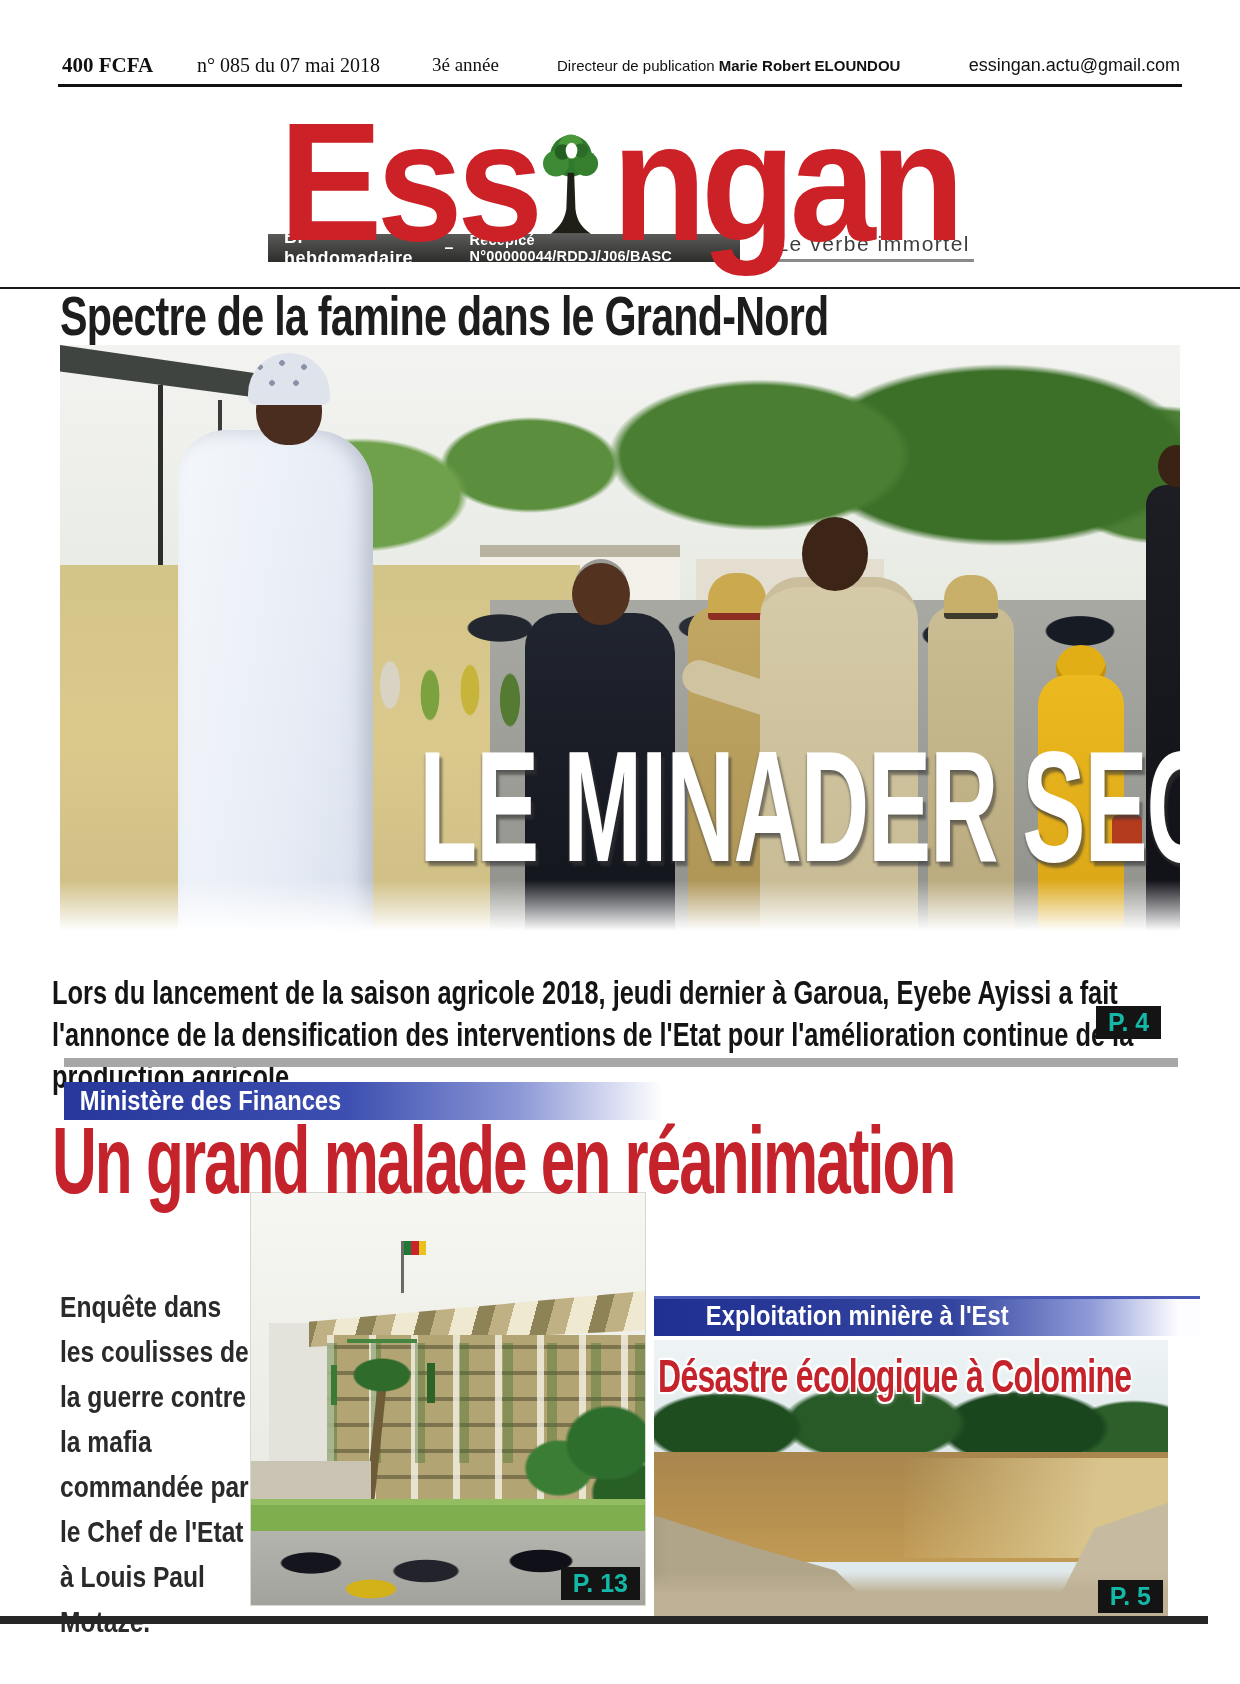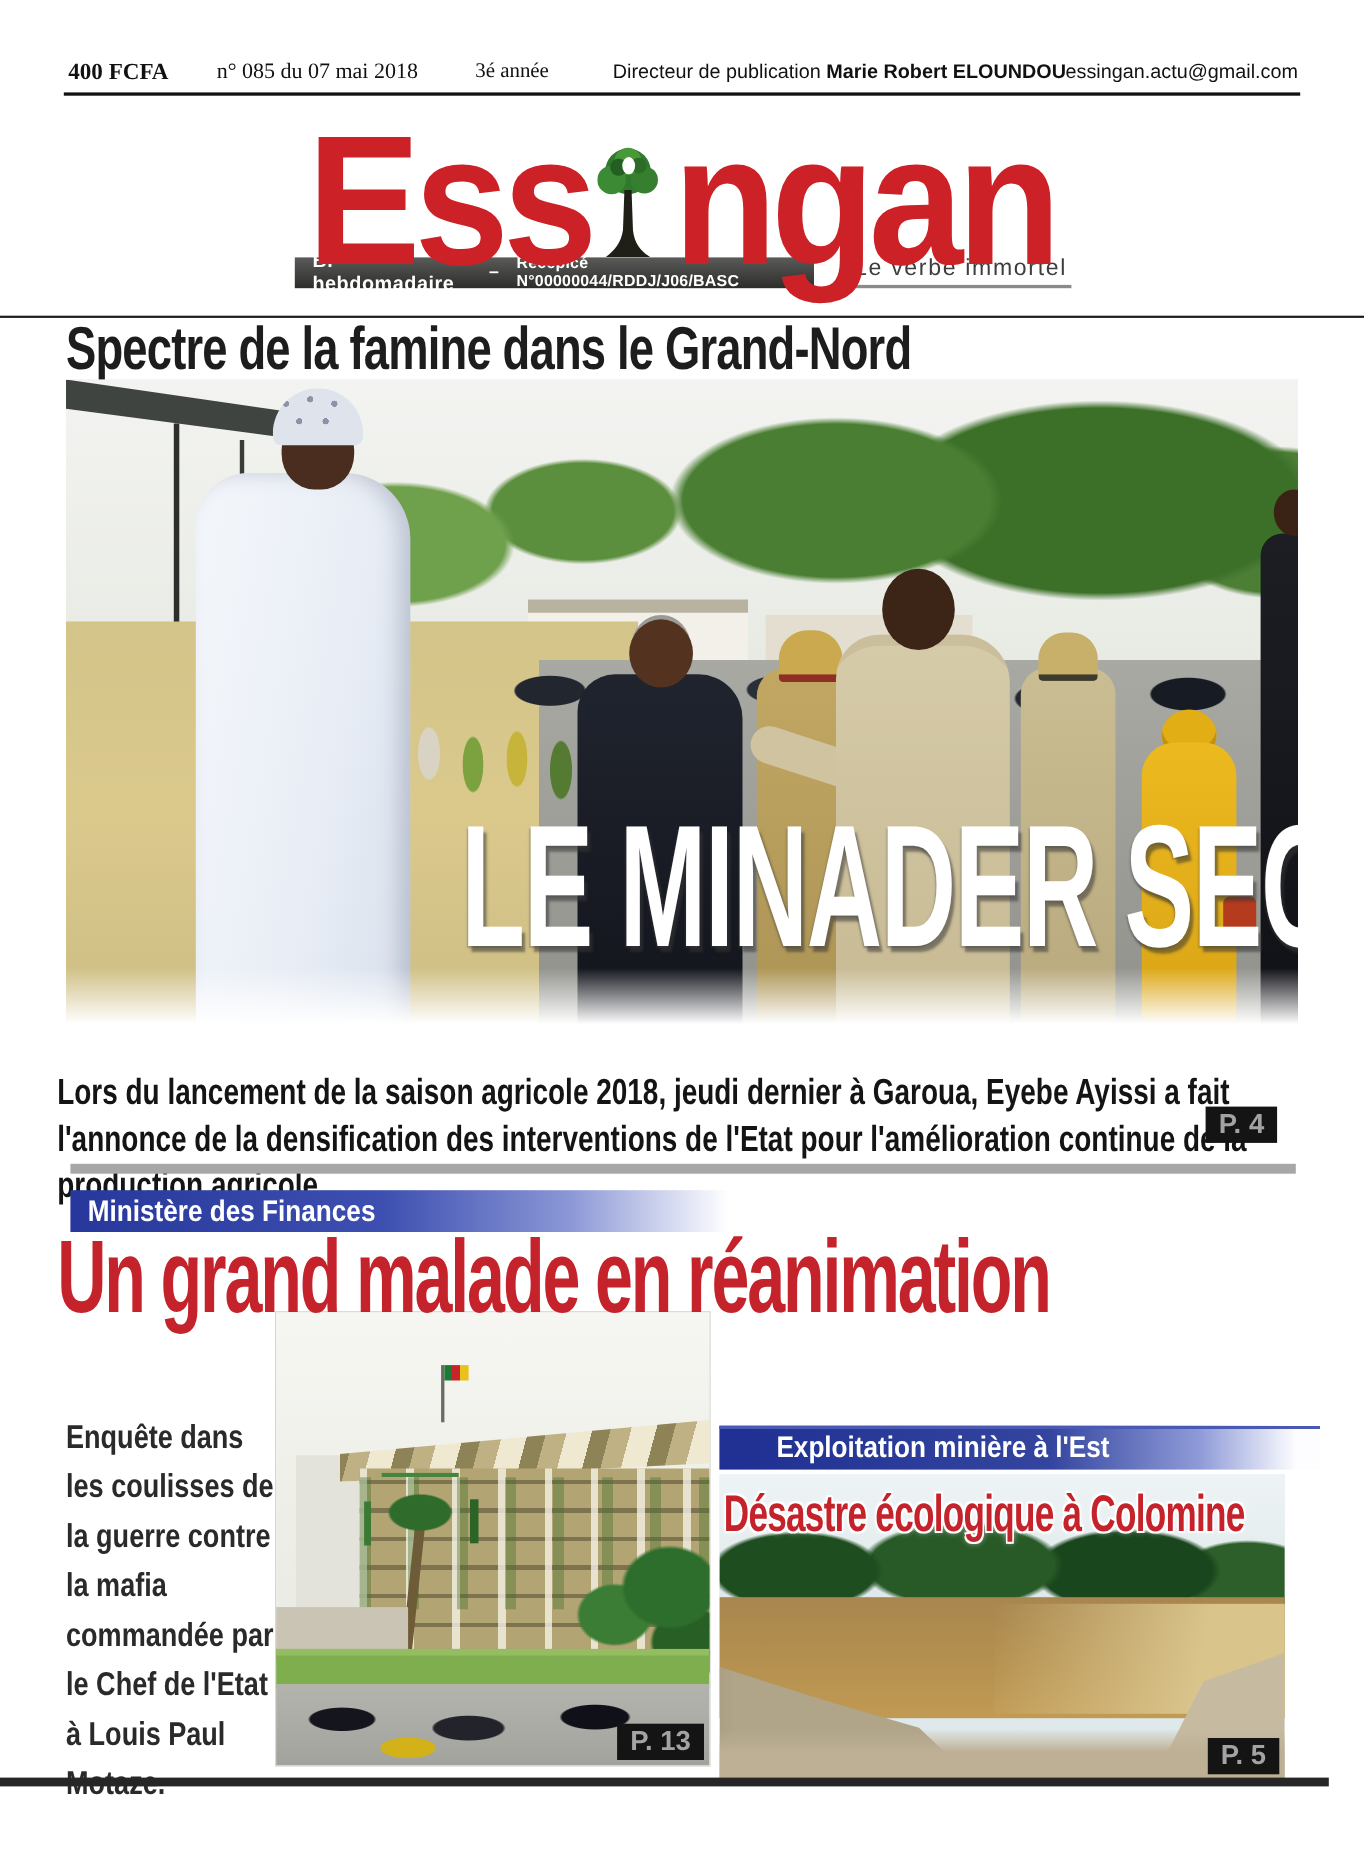--- a/index.html
+++ b/index.html
@@ -5,21 +5,21 @@
   html,body{margin:0;padding:0;background:#ffffff;}
   #page{position:relative;width:1240px;height:1684px;background:#ffffff;overflow:hidden;
         font-family:"Liberation Sans",sans-serif;color:#111;}
 
   
   .topbar{position:absolute;top:50px;left:62px;width:1118px;height:30px;
           display:flex;align-items:center;}
   .topbar .price{font-family:"Liberation Serif",serif;font-weight:700;font-size:21px;width:135px;}
   .topbar .issue{font-family:"Liberation Serif",serif;font-size:20px;width:235px;}
   .topbar .eyear{font-family:"Liberation Serif",serif;font-size:19px;width:125px;}
-  .topbar .pub{font-size:18px;width:375px;white-space:nowrap;}
+  .topbar .pub{font-size:15px;width:375px;white-space:nowrap;}
   .topbar .pub b{font-weight:700;}
   .topbar .mail{font-size:18px;margin-left:auto;}
   .toprule{position:absolute;top:84px;left:58px;width:1124px;height:3px;background:#111;}
 
   
   .masthead{position:absolute;top:90px;left:268px;width:706px;height:182px;}
   .logo-row{position:relative;z-index:2;display:flex;align-items:flex-end;justify-content:center;height:162px;}
   .logo-txt{font-weight:900;font-size:168px;line-height:0.82;letter-spacing:-6px;color:#cc2127;
             display:inline-block;transform:scaleX(0.92);}
   .logo-tree{margin:0 -2px -18px -6px;}
@@ -123,21 +123,21 @@
            background:linear-gradient(rgba(255,255,255,0),#ffffff 85%);}
   .minader{position:absolute;left:0;top:392px;width:100%;text-align:center;z-index:6;}
   .minader span{display:inline-block;transform:scaleX(0.60);transform-origin:center bottom;
     font-weight:900;font-size:158px;line-height:.88;letter-spacing:-2px;color:#ffffff;white-space:nowrap;
     text-shadow:5px 5px 3px rgba(55,55,55,.55),-2px 2px 2px rgba(70,70,70,.35);}
 
   .caption-wrap{position:absolute;top:972px;left:52px;width:1480px;transform:scaleX(0.77);
                 transform-origin:left top;}
   .caption{font-weight:700;font-size:33px;line-height:1.27;color:#141414;letter-spacing:0;margin:0;
            width:1420px;}
-  .pagebadge{background:#141414;color:#a3a3a3;font-weight:700;font-size:25px;padding:2px 12px;
+  .pagebadge{background:#141414;color:#14b8a6;font-weight:700;font-size:25px;padding:2px 12px;
              white-space:nowrap;}
   .badge-lead{position:absolute;top:1006px;left:1096px;}
 
   .graybar{position:absolute;top:1058px;left:64px;width:1114px;height:9px;background:#a7a7a7;}
 
   
   .sectionbar{height:38px;display:flex;align-items:center;
               background:linear-gradient(90deg,#27379b 0%,#3d4fb0 45%,#8b97d6 72%,#ffffff 95%);}
   .sectionbar .stxt{color:#fff;font-weight:900;font-size:27px;letter-spacing:0;padding-left:18px;
                     transform:scaleX(0.88);transform-origin:left center;white-space:nowrap;}

